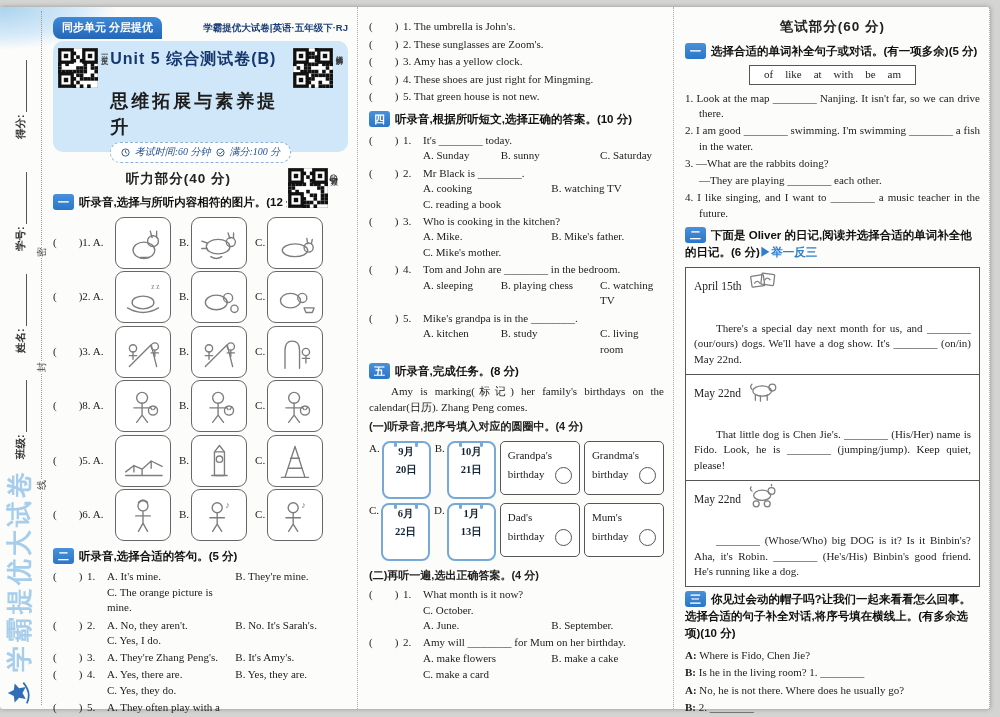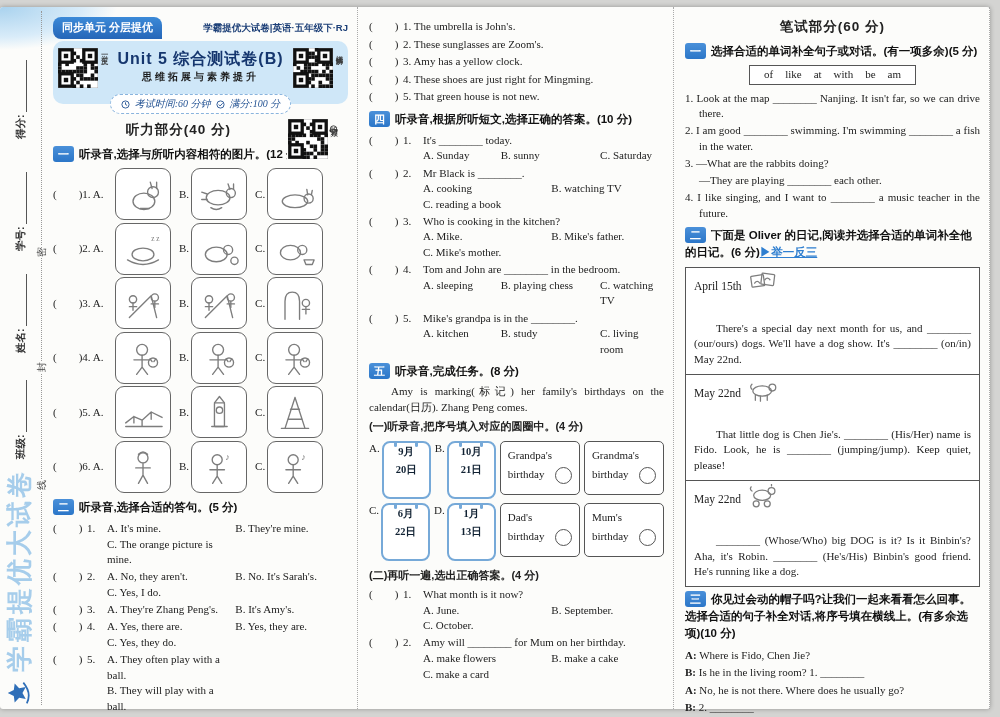--- a/index.html
+++ b/index.html
@@ -31,24 +31,24 @@
   
   .badge-row{display:flex;align-items:flex-start;justify-content:space-between;margin-bottom:2px;}
   .unit-badge{background:linear-gradient(180deg,#3c8ad8,#2566b8);color:#fff;white-space:nowrap;
               font-family:"Liberation Sans",sans-serif;font-weight:bold;font-size:11px;
               padding:3px 9px;border-radius:8px 8px 0 8px;}
   .series{font-family:"Liberation Sans",sans-serif;font-weight:bold;font-size:9.5px;color:#1c3f77;
           padding-top:4px;white-space:nowrap;}
   .panel{background:#cfe7f8;border-radius:10px;padding:7px 5px 12px;display:flex;align-items:flex-start;gap:2px;}
   .vlabel{writing-mode:vertical-rl;font-size:7.5px;letter-spacing:1px;line-height:1.1;color:#333;
           font-family:"Liberation Sans",sans-serif;padding-top:1px;}
-  .panel-center{flex:1;text-align:center;min-width:0;}
+  .panel-center{flex:1;text-align:left;min-width:0;}
   .unit-title{font-family:"Liberation Sans",sans-serif;font-weight:bold;font-size:16px;color:#15366e;letter-spacing:1px;}
-  .unit-sub{font-family:Liberation Serif, serif;font-weight:bold;font-size:10px;color:#1d1d1d;
-            letter-spacing:3px;margin-top:0;}
+  .unit-sub{font-family:Liberation Serif, serif;font-weight:bold;font-size:18px;color:#1d1d1d;
+            letter-spacing:3px;margin-top:19px;}
   .info-pill{position:relative;z-index:2;margin:-10px auto 3px;width:max-content;max-width:95%;
              background:#fff;border:1px dashed #8ab4dd;border-radius:10px;padding:2px 10px;
              font-size:10px;font-style:italic;color:#1f4f91;display:flex;align-items:center;gap:5px;}
   .listen-row{position:relative;margin:3px 11px 2px;}
   .listen-title{text-align:center;font-family:"Liberation Sans",sans-serif;font-weight:bold;
                 font-size:13.5px;letter-spacing:1px;padding-right:44px;}
   .listen-qr{position:absolute;right:-2px;top:-2px;display:flex;gap:1px;z-index:3;background:#fcfcfa;padding:1px;}
   
   .sec-hdr{margin:4px 0 3px;font-family:"Liberation Sans",sans-serif;font-weight:bold;
            font-size:11.5px;color:#111;line-height:1.5;}
@@ -86,21 +86,21 @@
          box-sizing:border-box;background:#fff;}
   .bcard .l2{display:flex;align-items:center;justify-content:space-between;margin-top:3px;}
   .bcircle{width:15px;height:15px;border:1.3px solid #555;border-radius:50%;}
   
   .written-title{text-align:center;font-family:"Liberation Sans",sans-serif;font-weight:bold;
                  font-size:13.5px;letter-spacing:1px;margin-bottom:3px;}
   .wordbox{width:max-content;margin:2px auto 4px;border:1px solid #555;padding:1px 8px;background:#fff;text-align:right;}
   .wordbox span{margin:0 6px;}
   .w1item{padding-left:14px;text-indent:-14px;text-align:justify;margin:1.5px 0;}
   .w1line2{padding-left:14px;margin:1.5px 0;}
-  .bluelink{color:#2f7fd0;text-decoration:underline;}
+  .bluelink{color:#2f7fd0;}
   .diary{border:1.5px solid #555;margin-top:3px;background:#fff;}
   .dentry{border-bottom:1.5px solid #555;padding:3px 8px 6px;}
   .dentry:last-child{border-bottom:none;}
   .dhead{display:flex;align-items:center;gap:5px;font-size:11.5px;}
   .dtext{text-indent:2em;text-align:justify;margin-top:19px;}
   .dlg{margin:2px 0;}
   .dsp{font-weight:bold;}
 </style>
 </head>
 <body>
@@ -423,21 +423,21 @@
             <span class="pic-lbl">C.</span>
             <span class="pic-box">
               <svg viewBox="0 0 50 44" width="46" height="40" fill="none" stroke="#7d7d7d" stroke-width="1.5" stroke-linecap="round" stroke-linejoin="round">
                 <path d="M14 40 V20 q0 -10 8 -10 q8 0 8 10 v20"></path>
                 <circle cx="37" cy="22" r="4"></circle>
                 <path d="M37 26 v8 M33 29 h8"></path>
               </svg>
             </span>
           </div>
           <div class="pic-row">
-            <span class="pic-pfx">(        )4. A.</span>
+            <span class="pic-pfx">(        )8. A.</span>
             <span class="pic-box">
               <svg viewBox="0 0 50 44" width="46" height="40" fill="none" stroke="#7d7d7d" stroke-width="1.5" stroke-linecap="round" stroke-linejoin="round">
                 <circle cx="24" cy="13" r="6"></circle>
                 <path d="M24 19 v13 M15 24 h18 M18 40 l6 -8 6 8"></path>
                 <circle cx="36" cy="27" r="5"></circle>
                 <path d="M33 23 l2 3 M39 23 l-2 3"></path>
               </svg>
             </span>
             <span class="pic-lbl">B.</span>
             <span class="pic-box">
@@ -724,25 +724,25 @@
         </div>
       <div class="subhead">(二)再听一遍,选出正确答案。(4 分)</div>
       <div id="s5-items">
           <div class="mcq">
             <div class="mline">
               <span class="mparen">(        )</span>
               <span class="mno">1.</span>
               <span class="mstem">What month is it now?</span>
             </div>
             <div class="opt-grid g2">
+              <span class="cell c0">C. October.</span>
+            </div>
+            <div class="opt-grid g2">
               <span class="cell c0">A. June.</span>
               <span class="cell c1">B. September.</span>
-            </div>
-            <div class="opt-grid g2">
-              <span class="cell c0">C. October.</span>
             </div>
           </div>
           <div class="mcq">
             <div class="mline">
               <span class="mparen">(        )</span>
               <span class="mno">2.</span>
               <span class="mstem">Amy will ________ for Mum on her birthday.</span>
             </div>
             <div class="opt-grid g2">
               <span class="cell c0">A. make flowers</span>

